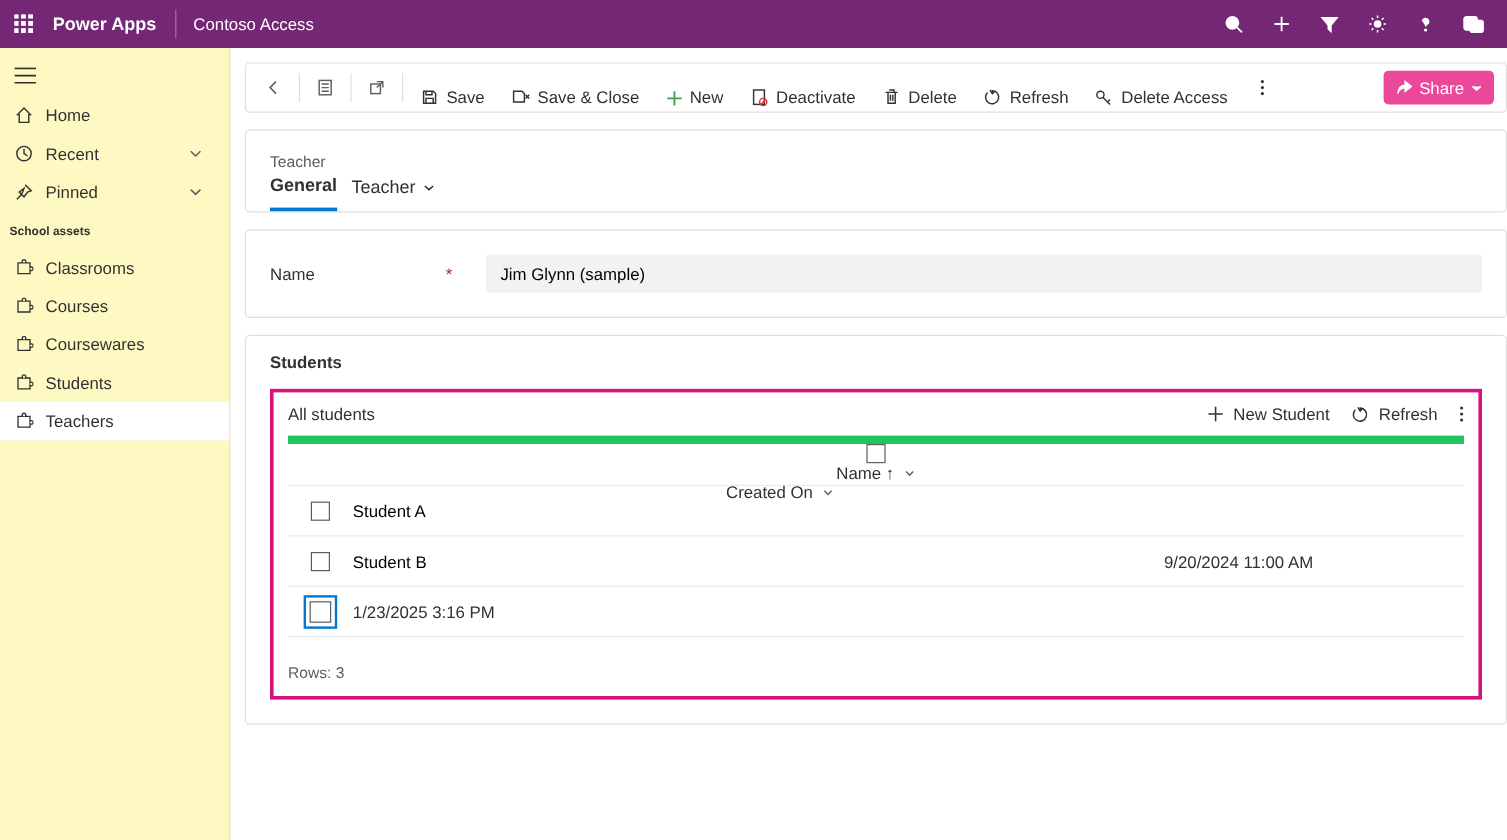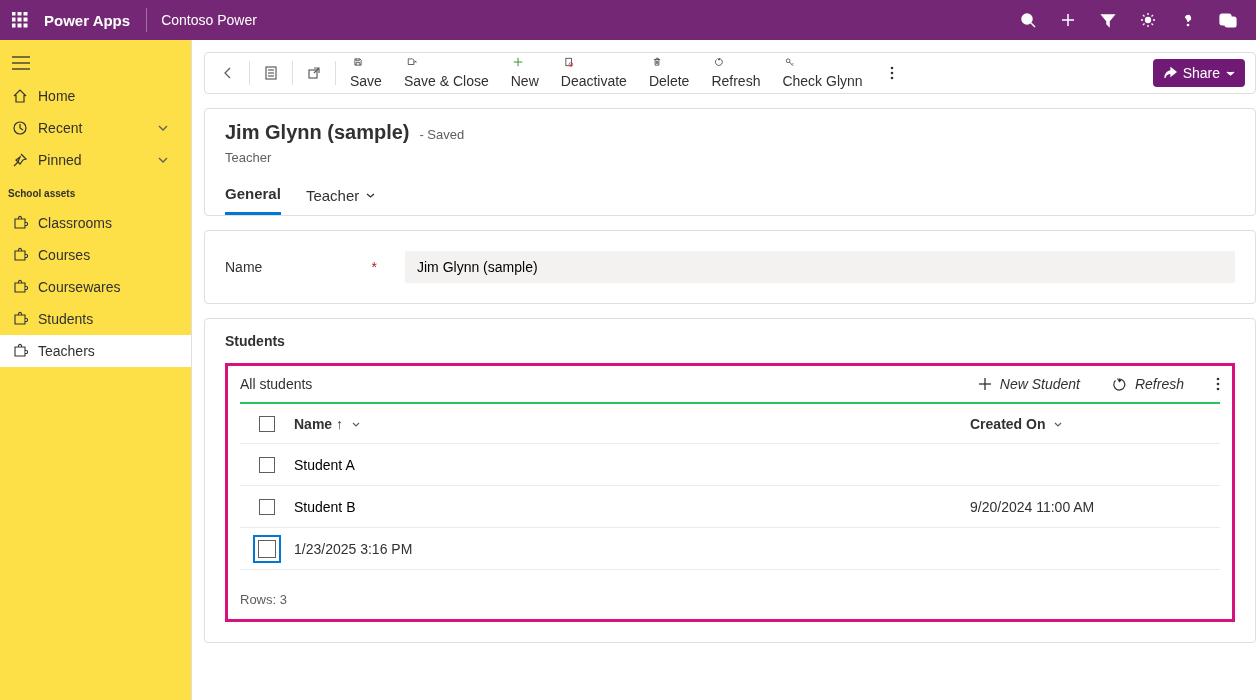--- a/index.html
+++ b/index.html
@@ -7,61 +7,61 @@
   .topbar { background: #742774; color: #fff; height: 40px; display: flex; align-items: center; padding: 17px 8px; justify-content: flex-end; }
   .topbar .waffle { width: 24px; height: 24px; display: flex; align-items: center; justify-content: center; margin-right: 12px; cursor: pointer; }
   .topbar .brand { font-size: 15px; font-weight: 600; margin-right: 16px; }
   .topbar .sep { width: 1px; height: 24px; background: rgba(255,255,255,0.35); margin-right: 14px; }
   .topbar .appname { font-size: 14px; }
   .topbar .spacer { flex: 1; }
   .topbar .topicon { width: 40px; height: 40px; display: flex; align-items: center; justify-content: center; cursor: pointer; }
   .topbar svg { fill: #fff; stroke: #fff; }
 
   .body { display: flex; height: calc(700px - 40px); }
-  .sidebar { width: 192px; background: #fde047; border-right: 1px solid #e1dfdd; padding-top: 10px; display:flex; flex-direction:column;}
+  .sidebar { width: 192px; background: #fef9c3; border-right: 1px solid #e1dfdd; padding-top: 10px; display:flex; flex-direction:column;}
   .sidebar .hamburger { padding: 6px 12px 10px 12px; }
   .sidebar .nav-item { display: flex; align-items: center; padding: 8px 12px; color: #323130; cursor: pointer; position: relative; }
   .sidebar .nav-item.active { background: #fff; }
   .sidebar .nav-item svg { margin-right: 10px; flex-shrink:0;}
   .sidebar .nav-chevron { margin-left: auto; }
   .sidebar .section-label { font-weight: 600; padding: 12px 8px 8px 8px; font-size: 10px; }
 
   .main { flex: 1; overflow: auto; padding: 12px 0 0 12px; }
 
   .cmdbar { display: flex; align-items: center; border: 1px solid #e1dfdd; border-radius: 4px; background: #fff; height: 42px; padding: 0 6px; gap: 2px; }
   .cmdbar .iconbtn { width: 34px; height: 32px; display: flex; align-items: center; justify-content: center; cursor: pointer; border-radius: 2px; }
   .cmdbar .vsep { width: 1px; height: 24px; background: #e1dfdd; margin: 0 2px; }
-  .cmdbar .cmdbtn { display: flex; align-items: flex-start; padding: 0 10px; height: 32px; cursor: pointer; border-radius: 2px; gap: 6px; flex-direction: column; }
+  .cmdbar .cmdbtn { display: flex; align-items: flex-end; padding: 0 10px; height: 32px; cursor: pointer; border-radius: 2px; gap: 6px; }
   .cmdbar .cmdbtn span.label { font-size: 14px; }
-  .share-btn { margin-left: auto; background: #701a75; color: #fff; border-radius: 4px; height: 28px; padding: 0 10px; display:flex; align-items:center; gap:6px; cursor:pointer; margin-right:4px;}
+  .share-btn { margin-left: auto; background: #ec4899; color: #fff; border-radius: 4px; height: 28px; padding: 0 10px; display:flex; align-items:center; gap:6px; cursor:pointer; margin-right:4px;}
   .share-btn svg { fill:#fff; stroke:#fff; }
 
   .record-card { border: 1px solid #e1dfdd; border-radius: 4px; margin-top: 14px; padding: 12px 20px 0 20px; }
   .record-title { font-size: 20px; font-weight: 600; display: inline; }
   .saved-label { color: #605e5c; font-size: 13px; margin-left: 6px; }
   .entity-label { color: #605e5c; font-size: 13px; margin-top: 6px; }
-  .tabs { display: flex; gap: 25px; margin-top: 20px; }
+  .tabs { display: flex; gap: 12px; margin-top: 4px; }
   .tab { padding-bottom: 10px; font-size: 15px; cursor: pointer; display:flex; align-items:center; gap:6px;}
   .tab.active { font-weight: 600; border-bottom: 3px solid #0078d4; }
 
   .form-card { border: 1px solid #e1dfdd; border-radius: 4px; margin-top: 14px; padding: 20px; display: flex; align-items: center; gap: 20px; }
   .form-label { width: 160px; display:flex; align-items:center; }
   .req { color: #a4262c; margin-left:auto; margin-right:8px;}
   .form-field { flex: 1; background: #f3f2f1; border: none; height: 32px; padding: 0 12px; border-radius: 2px; font-size: 14px; }
 
   .subgrid-card { border: 1px solid #e1dfdd; border-radius: 4px; margin-top: 14px; padding: 14px 20px 20px 20px; }
   .subgrid-title { font-weight: 600; font-size: 14px; margin-bottom: 14px; }
   .highlight-box { border: 3px solid #d8127d; padding: 10px 12px 12px 12px; }
   .subgrid-header { display: flex; align-items: center; }
   .subgrid-viewname { font-size: 14px; font-weight:400; }
-  .subgrid-actions { margin-left: auto; display: flex; align-items: flex-start; gap: 32px; font-style: italic; }
+  .subgrid-actions { margin-left: auto; display: flex; align-items: flex-start; gap: 18px; }
   .subgrid-actions .actbtn { display: flex; align-items: center; gap: 8px; cursor: pointer; }
   .table { margin-top: 10px; }
   .table-row { display: flex; align-items: center; border-bottom: 1px solid #edebe9; height: 42px; }
-  .table-row.header { font-weight: 700; border-top: 2px solid #22c55e; }
+  .table-row.header { font-weight: 400; border-top: 7px solid #22c55e; flex-direction: column; }
   .col-check { width: 54px; display:flex; justify-content:center; }
   .col-name { flex: 1; }
   .col-created { width: 250px; }
   .checkbox { width: 16px; height: 16px; border: 1px solid #605e5c; background:#fff;}
   .checkbox.focus { outline: 2px solid #0078d4; outline-offset: 3px; width:18px; height:18px;}
   .link { color: #000000; cursor: pointer; }
   .rows-footer { margin-top: 22px; color: #605e5c; font-size: 13px; }
   svg { display:block; }
 </style>
 </head>
@@ -78,21 +78,21 @@
           <rect x="6" y="6" width="3" height="3"></rect>
           <rect x="12" y="6" width="3" height="3"></rect>
           <rect x="0" y="12" width="3" height="3"></rect>
           <rect x="6" y="12" width="3" height="3"></rect>
           <rect x="12" y="12" width="3" height="3"></rect>
         </g>
       </svg>
   </div>
   <div class="brand">Power Apps</div>
   <div class="sep"></div>
-  <div class="appname">Contoso Power</div>
+  <div class="appname">Contoso Access</div>
   <div class="spacer"></div>
   <div class="topicon">
     <svg width="16" height="16" viewBox="0 0 16 16" fill="none" stroke="#fff" stroke-width="1.5">
         <circle cx="7" cy="7" r="5"></circle>
         <line x1="11" y1="11" x2="15" y2="15"></line>
       </svg>
   </div>
   <div class="topicon">
     <svg width="16" height="16" viewBox="0 0 16 16" stroke="#fff" stroke-width="1.5">
         <line x1="8" y1="2" x2="8" y2="14"></line>
@@ -258,45 +258,41 @@
             <path d="M4 4 A5.5 5.5 0 1 0 8 2.5 V5"></path>
             <path d="M6 2 L8 5 L10 3"></path>
           </svg>
         <span class="label">Refresh</span>
       </div>
       <div class="cmdbtn">
         <svg width="16" height="16" viewBox="0 0 16 16" fill="none" stroke="#323130" stroke-width="1.2">
             <circle cx="5" cy="6" r="3"></circle>
             <path d="M7 8 L13 14 M11 12 L13 10"></path>
           </svg>
-        <span class="label">Check Glynn</span>
+        <span class="label">Delete Access</span>
       </div>
       <div class="iconbtn">
         <svg width="4" height="16" viewBox="0 0 4 16" fill="#323130">
             <circle cx="2" cy="3" r="1.3"></circle>
             <circle cx="2" cy="8" r="1.3"></circle>
             <circle cx="2" cy="13" r="1.3"></circle>
           </svg>
       </div>
       <div class="share-btn">
         <svg width="14" height="14" viewBox="0 0 14 14" fill="none" stroke="#fff" stroke-width="1.3">
             <path d="M8 2 L13 6 L8 10 V7 C4 7 2 10 2 12 C2 7 5 5 8 5 Z"></path>
           </svg>
         <span>Share</span>
         <svg width="9" height="9" viewBox="0 0 9 9" fill="none" stroke="#fff" stroke-width="1.3">
             <path d="M1 3 L4.5 6 L8 3"></path>
           </svg>
       </div>
     </div>
 
     <div class="record-card">
-      <div>
-        <span class="record-title">Jim Glynn (sample)</span>
-        <span class="saved-label">- Saved</span>
-      </div>
       <div class="entity-label">Teacher</div>
       <div class="tabs">
         <div class="tab active">
             <span>General</span>
           </div>
         <div class="tab">
           <span>Teacher</span>
           <svg width="11" height="11" viewBox="0 0 11 11" fill="none" stroke="#323130" stroke-width="1.3">
               <path d="M2 4 L5.5 7 L9 4"></path>
             </svg>

